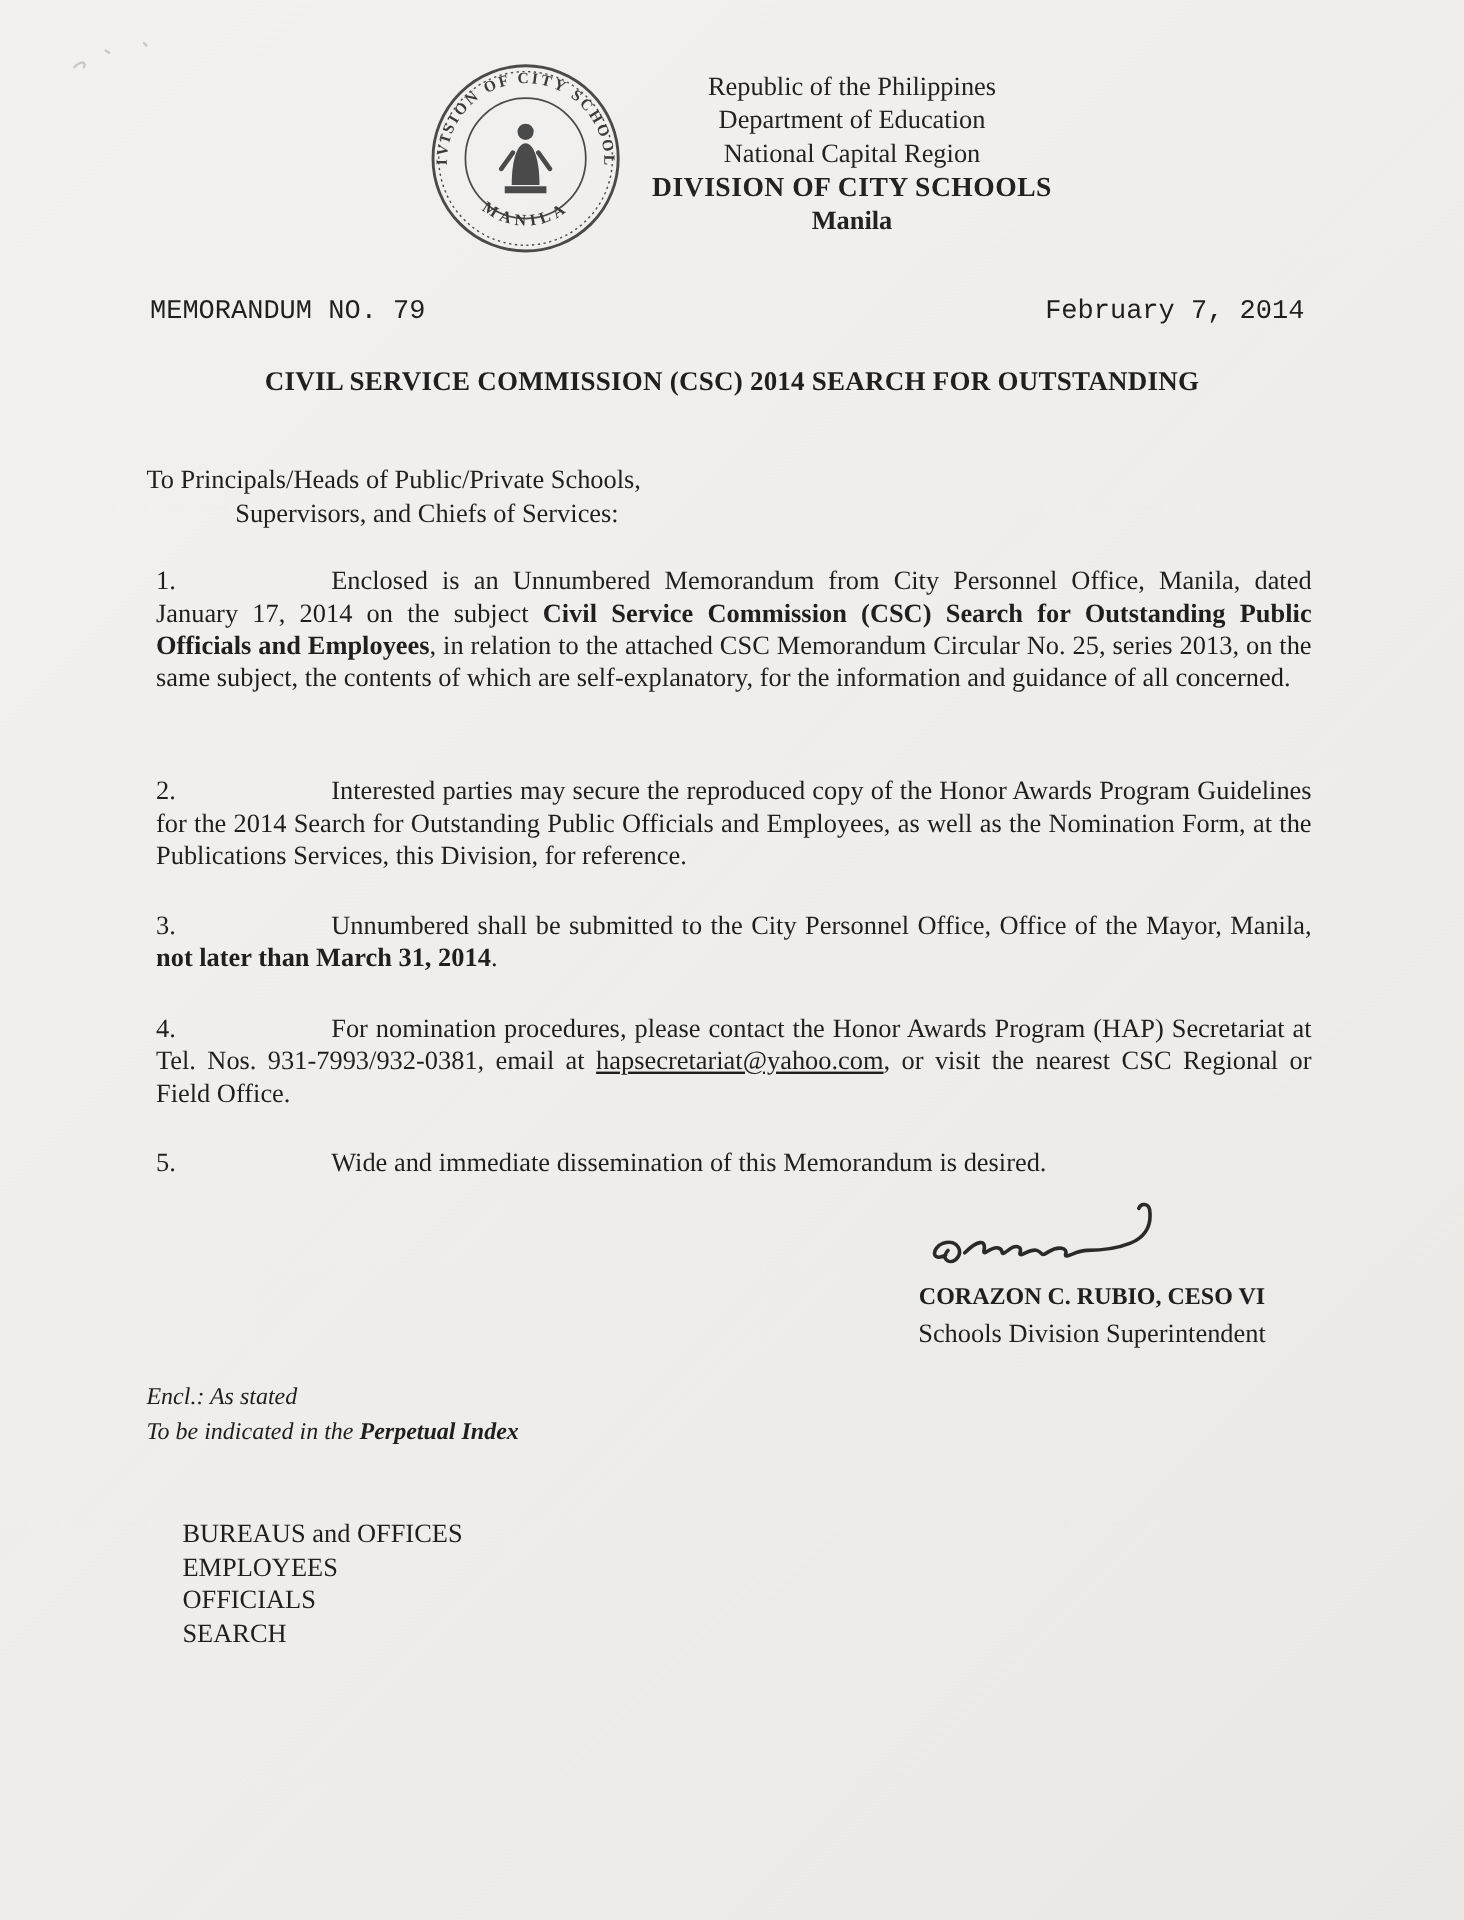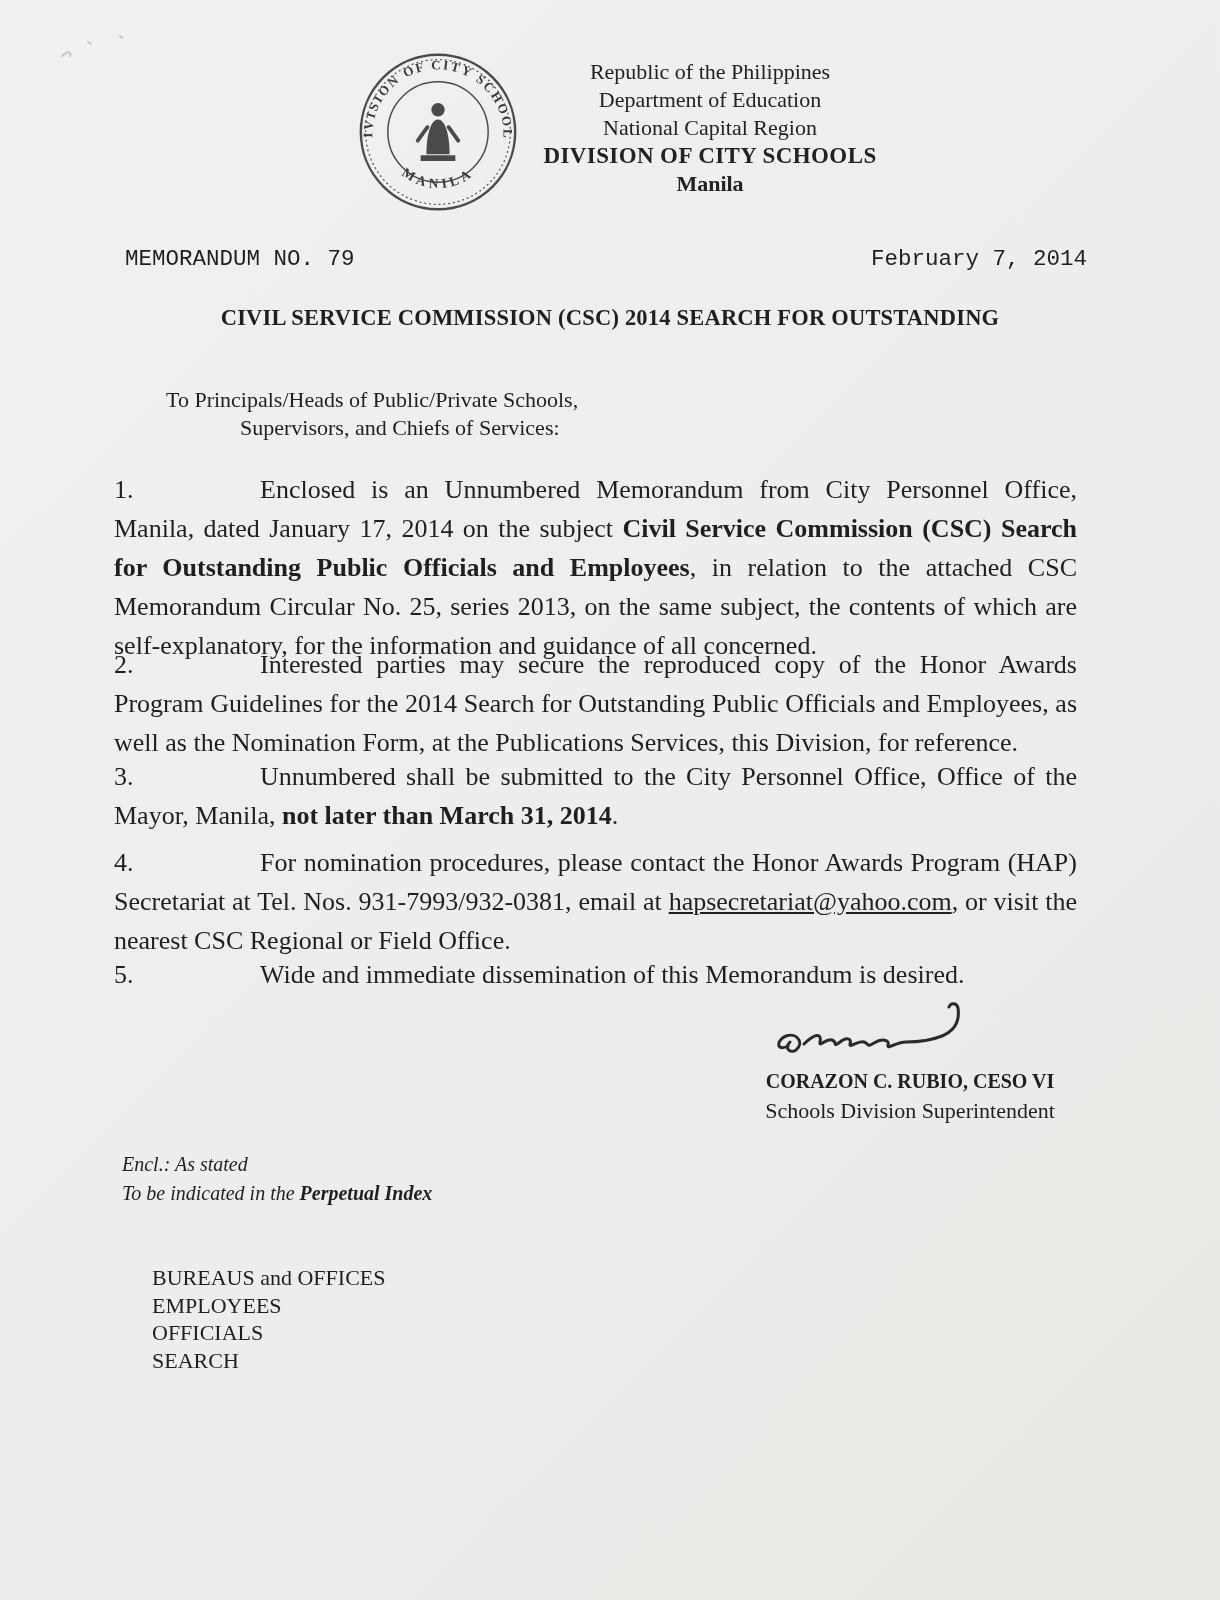--- a/index.html
+++ b/index.html
@@ -14,23 +14,23 @@
   }
   .seal{position:absolute;left:356px;top:50px;width:164px;height:164px;}
   .lh-text{position:absolute;left:520px;top:58px;width:380px;text-align:center;
            font-size:22px;line-height:28px;color:#222;}
   .lh-division{font-weight:bold;font-size:23px;letter-spacing:.4px;}
   .lh-city{font-weight:bold;font-size:22px;}
   .memo-row{position:absolute;left:125px;right:133px;top:246px;
             display:flex;justify-content:space-between;font-size:22.5px;font-family:Liberation Mono, monospace;}
   .doc-title{position:absolute;left:0;top:303px;width:100%;text-align:center;
              font-weight:bold;font-size:22.5px;line-height:29px;letter-spacing:.2px;}
-  .addressees{position:absolute;left:122px;top:386px;font-size:22px;line-height:28px;margin-left:44px;}
+  .addressees{position:absolute;left:122px;top:386px;font-size:22px;line-height:28px;}
   .addr-indent{padding-left:74px;}
-  .para{position:absolute;left:114px;width:963px;font-size:26px;line-height:39px;
+  .para{position:absolute;left:130px;width:963px;font-size:22px;line-height:27px;
         text-align:justify;}
   .pnum{display:inline-block;width:146px;}
   .bold{font-weight:bold;}
   .underline{text-decoration:underline;}
   .sig-svg{position:absolute;left:768px;top:1000px;}
   .sig-block{position:absolute;left:710px;top:1066px;width:400px;text-align:center;
              font-size:22px;line-height:30px;}
   .sig-name{font-weight:bold;font-size:20px;}
   .encl{position:absolute;left:122px;top:1150px;font-size:20px;line-height:29px;font-style:italic;}
   .encl-indent{padding-left:30px;}

